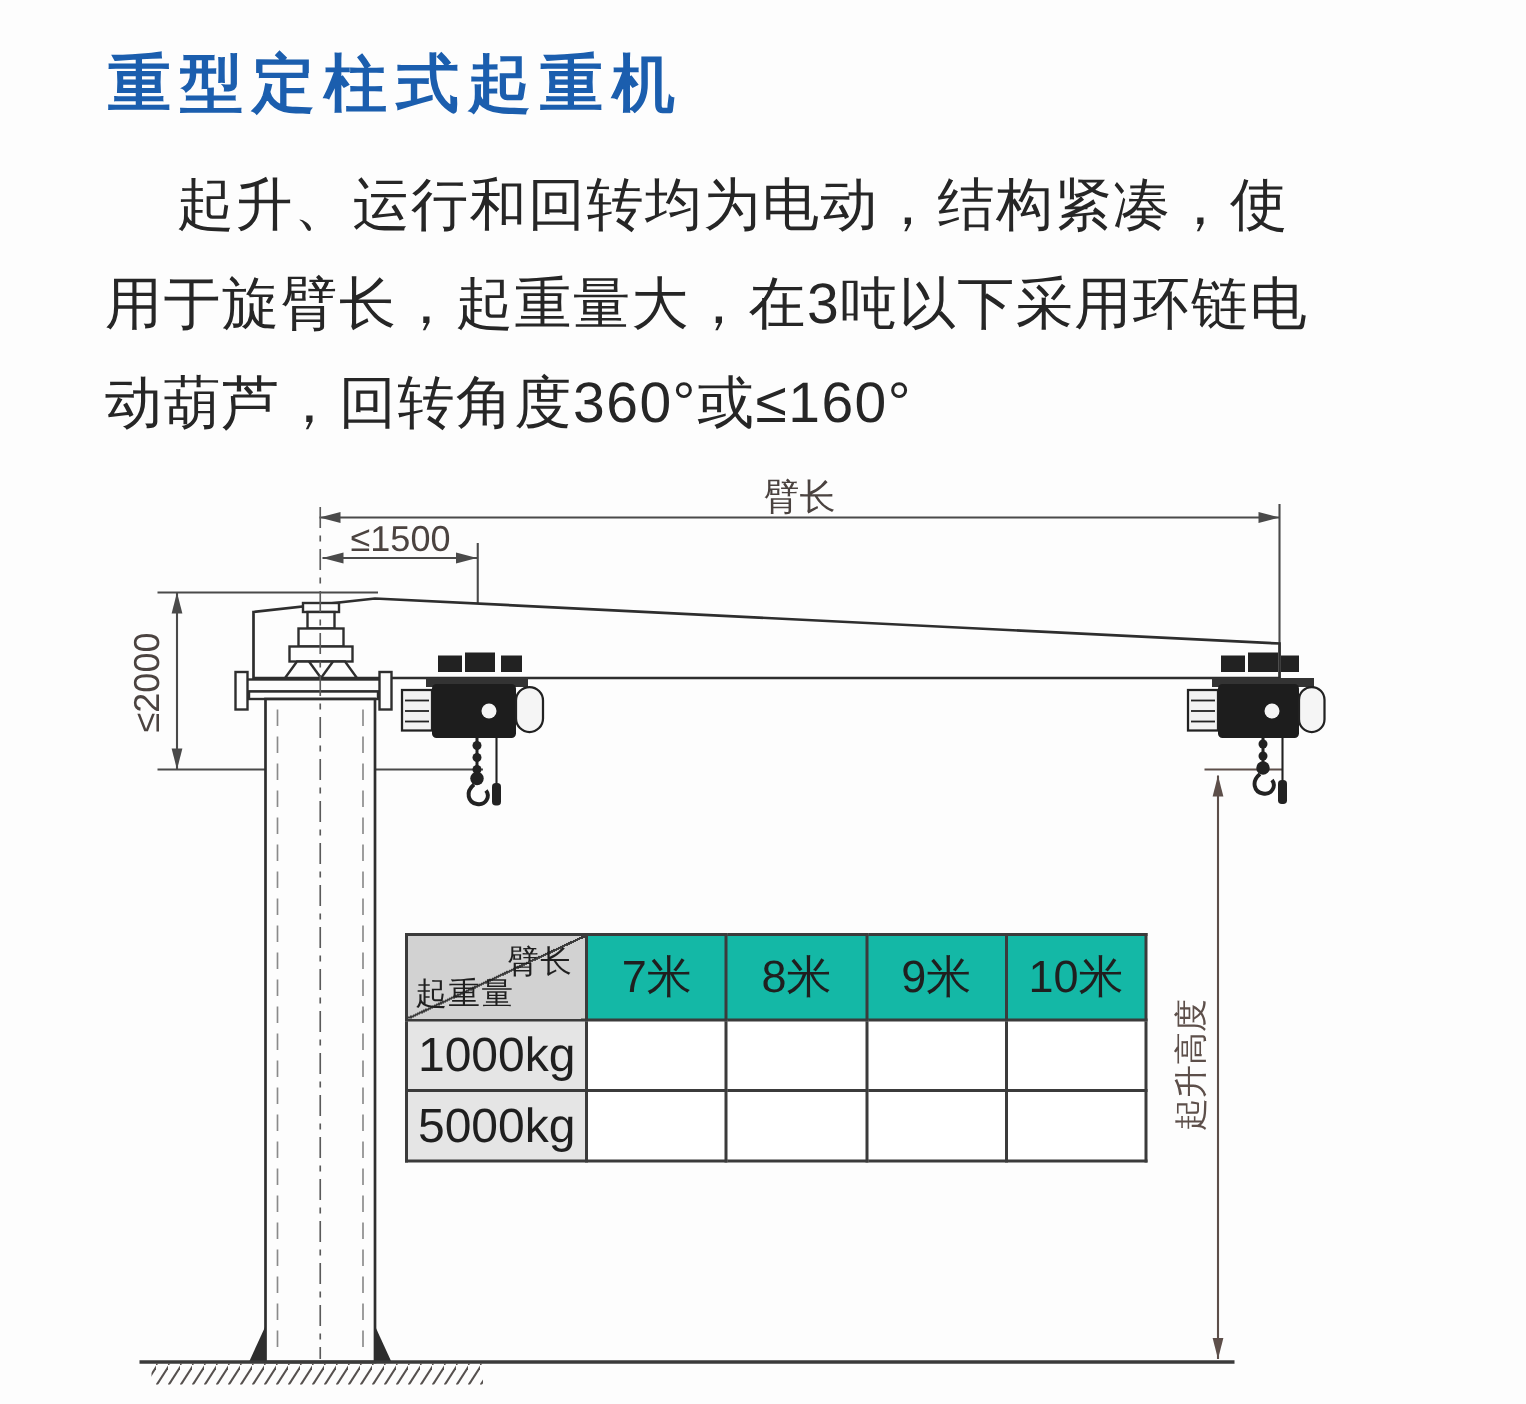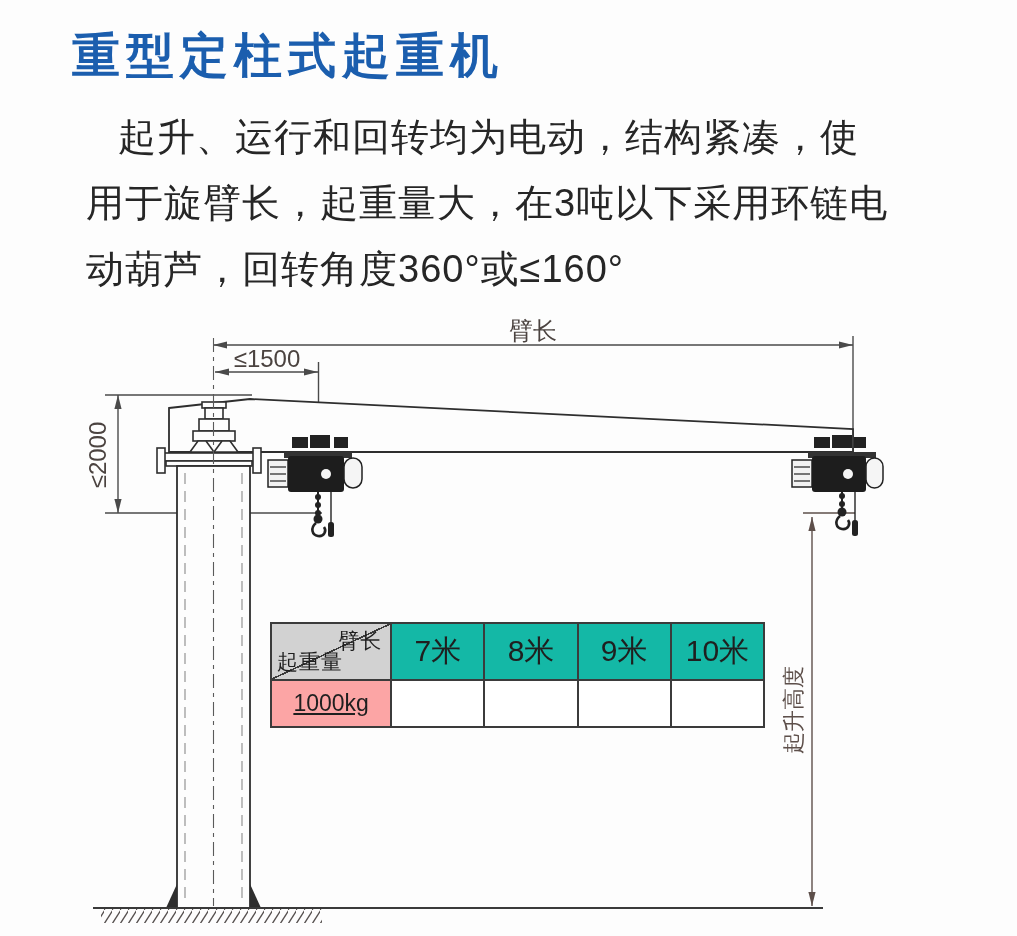--- a/index.html
+++ b/index.html
@@ -6,37 +6,36 @@
   body{
     position:relative;
     width:1017px;height:936px;
     background:#fdfdfd;
     font-family:"Liberation Sans","DejaVu Sans",sans-serif;
     color:#262626;
     overflow:hidden;
   }
   .page-title{
     margin:26px 0 16px 72px;
-    font-size:48px;
+    font-size:42px;
     font-weight:bold;
     letter-spacing:6px;
     color:#1b5eae;
     line-height:60px;
   }
   .intro{
     margin-top:18px;
     padding-left:70px;
     padding-right:52px;
   }
   .intro-line{
     font-size:38px;
     line-height:66px;
     letter-spacing:1px;
     white-space:nowrap;
-    margin-left:16px;
   }
   .intro-line.first{margin-left:48px;}
   .diagram-svg{
     position:absolute;
     left:0;top:0;
     width:1017px;height:936px;
     pointer-events:none;
   }
   
   .spec-table{
@@ -69,24 +68,23 @@
   }
   .corner-top{
     position:absolute;right:8px;top:3px;
     font-size:21px;letter-spacing:1px;
   }
   .corner-bottom{
     position:absolute;left:5px;bottom:3px;
     font-size:21px;letter-spacing:1px;
   }
   .spec-table .rowlbl{
-    font-size:23px;
+    font-size:32px;
     height:45px;
-    background:#fca5a5;
-    text-decoration:underline;
+    background:#e5e5e5;
   }
   .spec-table .cell{
     background:#fff;
     font-size:26px;
     height:45px;
   }
   .col0{width:120px;} .colN{width:93px;}
 </style>
 </head>
 <body>
@@ -238,14 +236,21 @@
       <td class="hdr">9米</td>
       <td class="hdr">10米</td>
     </tr>
     <tr>
       <td class="rowlbl">1000kg</td>
       <td class="cell"></td>
       <td class="cell"></td>
       <td class="cell"></td>
       <td class="cell"></td>
     </tr>
+    <tr>
+      <td class="rowlbl">5000kg</td>
+      <td class="cell"></td>
+      <td class="cell"></td>
+      <td class="cell"></td>
+      <td class="cell"></td>
+    </tr>
   </tbody>
 </table>
 
 </body></html>

